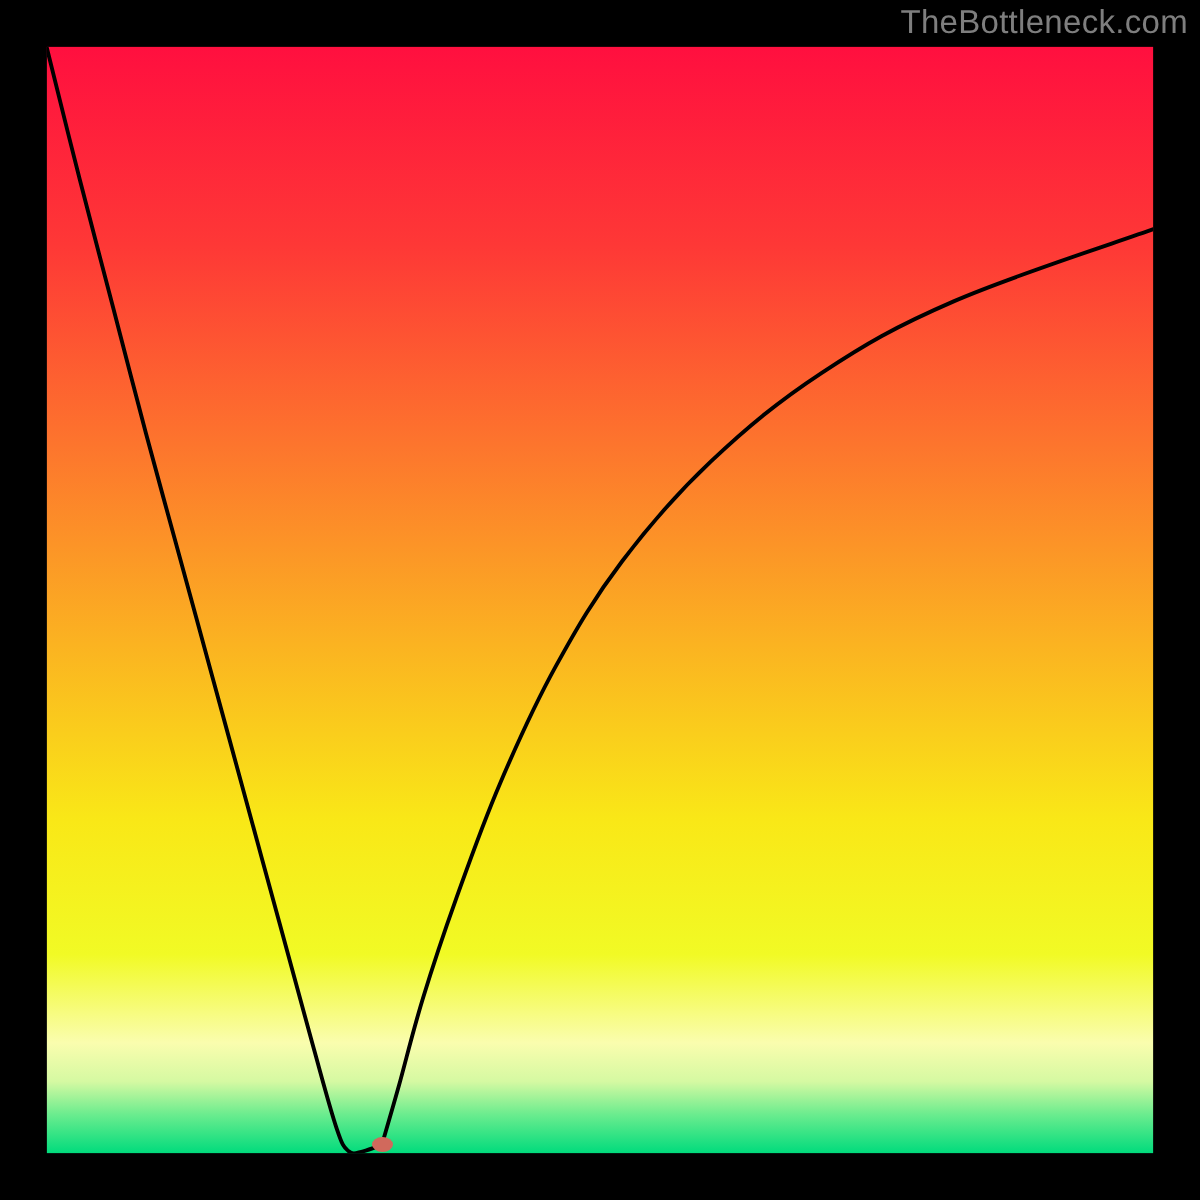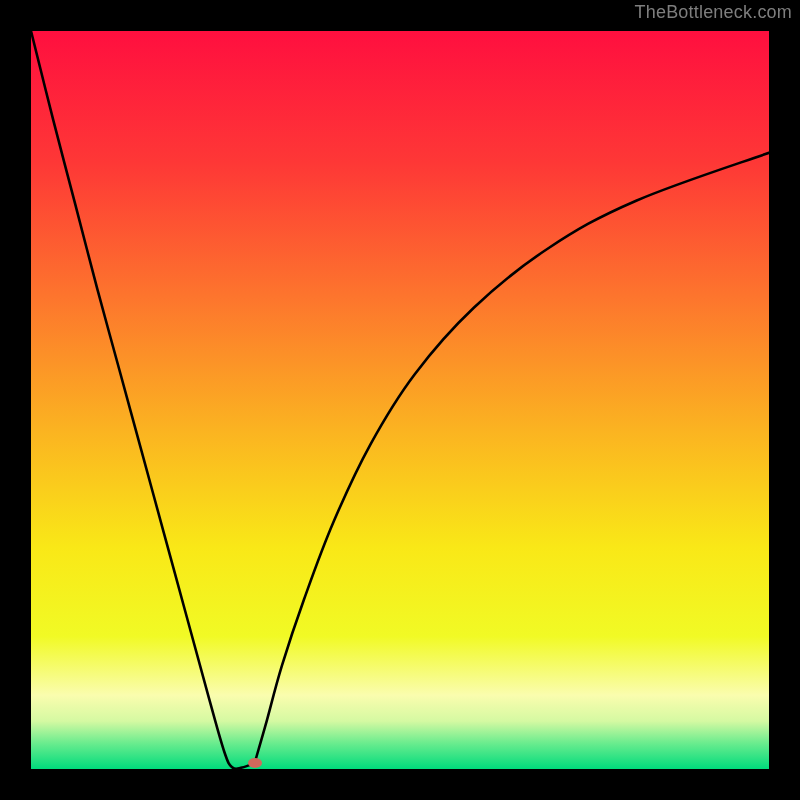--- a/index.html
+++ b/index.html
@@ -14,21 +14,21 @@
     position: relative;
     width: 800px;
     height: 800px;
     background: #000000;
   }
   .attribution {
     position: absolute;
     top: 2px;
     right: 8px;
     color: #7e7e7e;
-    font-size: 18px;
+    font-size: 22px;
     font-weight: 500;
     letter-spacing: 0.2px;
     z-index: 10;
   }
   .plot-area {
     position: absolute;
     left: 31px;
     top: 31px;
     width: 738px;
     height: 738px;

